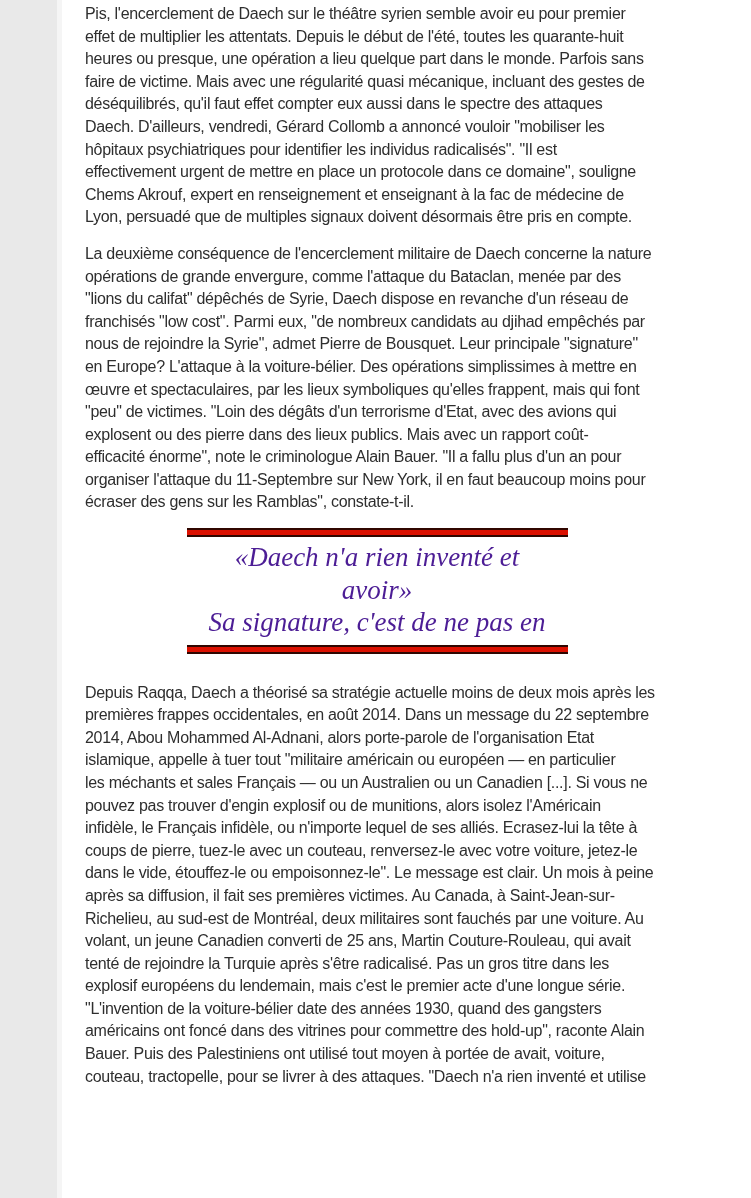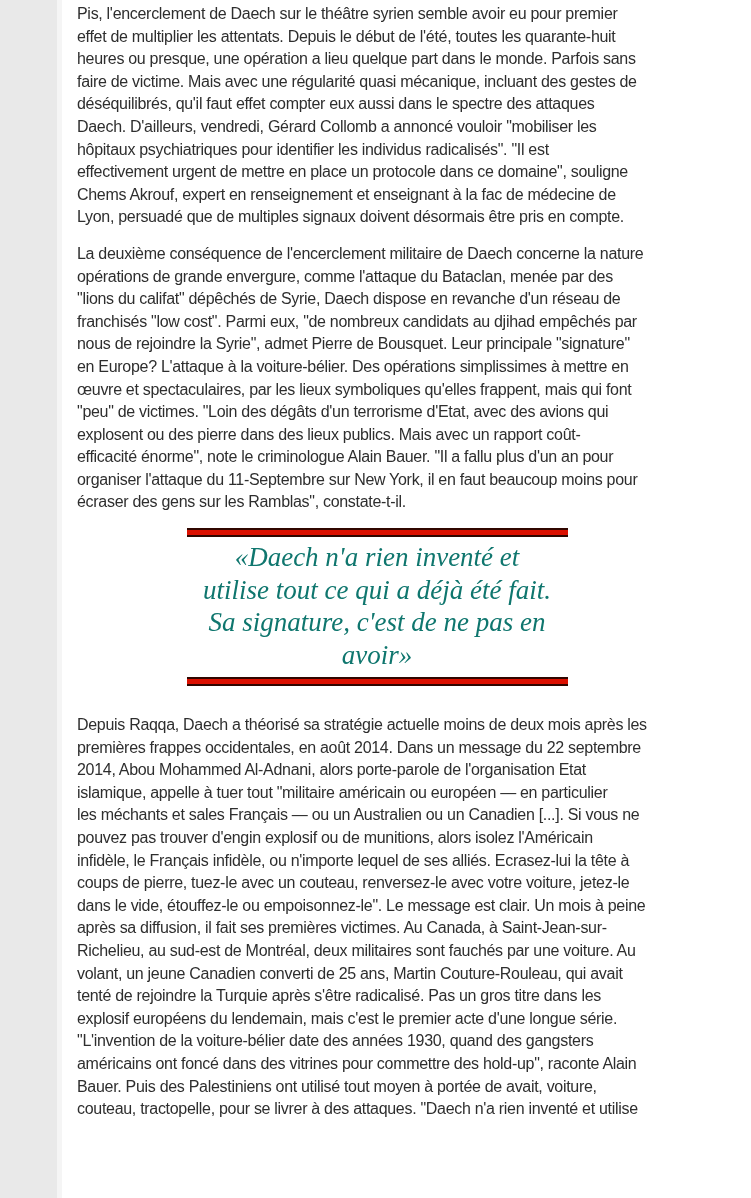--- a/index.html
+++ b/index.html
@@ -23,21 +23,21 @@
   .content {
     position: absolute;
     left: 77px;
     top: 3px;
     width: 600px;
     font-size: 16px;
     line-height: 22.6px;
     letter-spacing: -0.3px;
   }
   .para {
-    margin: 0 0 14px 0;
+    margin: 0 0 14px 8px;
   }
   .tline {
     white-space: nowrap;
   }
   .pullquote {
     margin: 13px 0 28px 0;
   }
   .rule {
     width: 381px;
     height: 5px;
@@ -85,25 +85,24 @@
       <div class="tline">œuvre et spectaculaires, par les lieux symboliques qu'elles frappent, mais qui font</div>
       <div class="tline">"peu" de victimes. "Loin des dégâts d'un terrorisme d'Etat, avec des avions qui</div>
       <div class="tline">explosent ou des pierre dans des lieux publics. Mais avec un rapport coût-</div>
       <div class="tline">efficacité énorme", note le criminologue Alain Bauer. "Il a fallu plus d'un an pour</div>
       <div class="tline">organiser l'attaque du 11-Septembre sur New York, il en faut beaucoup moins pour</div>
       <div class="tline">écraser des gens sur les Ramblas", constate-t-il.</div>
     </div>
 
   <div class="pullquote">
     <div class="rule" style="background-color: rgb(220, 16, 0);"></div>
-    <div class="quote-text" style="color: #0f766e;">
+    <div class="quote-text" style="color: #4c1d95;">
         <div class="tline">«Daech n'a rien inventé et</div>
-        <div class="tline">utilise tout ce qui a déjà été fait.</div>
+        <div class="tline">avoir»</div>
         <div class="tline">Sa signature, c'est de ne pas en</div>
-        <div class="tline">avoir»</div>
       </div>
     <div class="rule" style="background-color: rgb(220, 16, 0);"></div>
   </div>
 
   <div class="para">
       <div class="tline">Depuis Raqqa, Daech a théorisé sa stratégie actuelle moins de deux mois après les</div>
       <div class="tline">premières frappes occidentales, en août 2014. Dans un message du 22 septembre</div>
       <div class="tline">2014, Abou Mohammed Al-Adnani, alors porte-parole de l'organisation Etat</div>
       <div class="tline">islamique, appelle à tuer tout "militaire américain ou européen — en particulier</div>
       <div class="tline">les méchants et sales Français — ou un Australien ou un Canadien [...]. Si vous ne</div>

